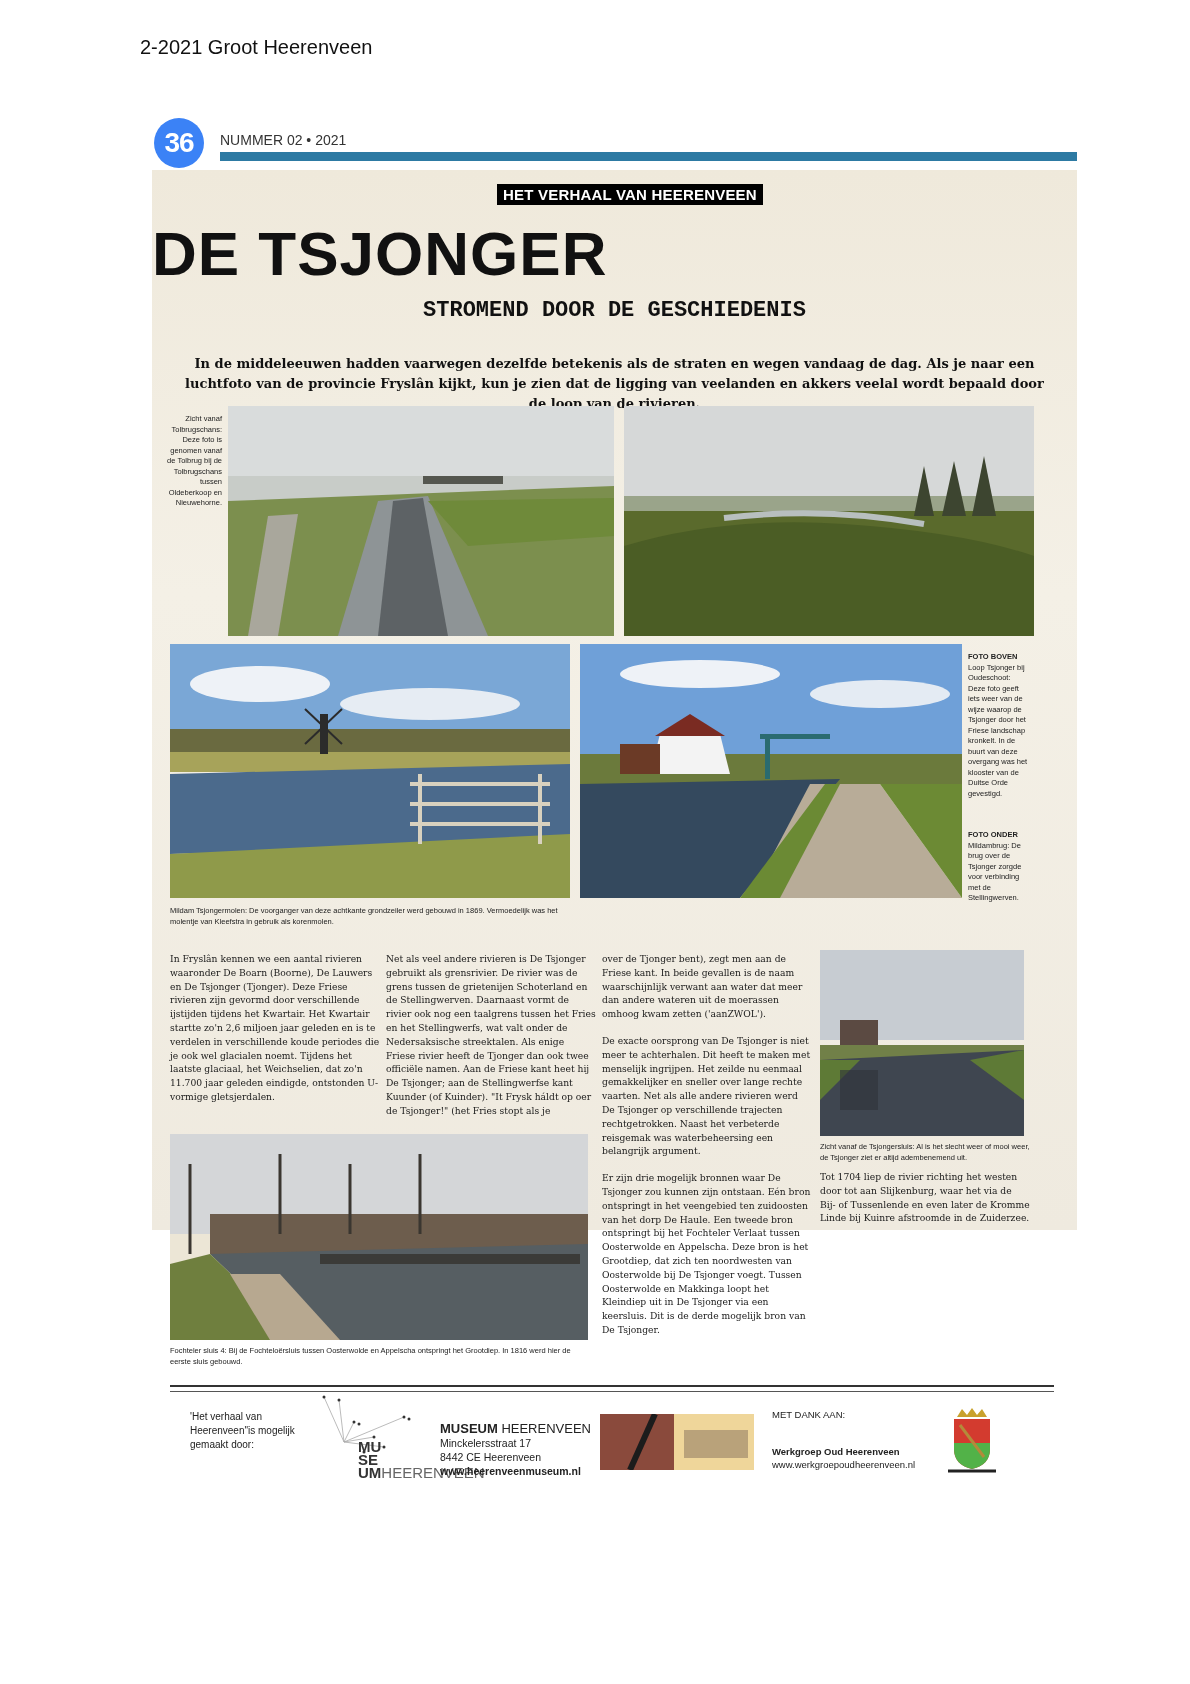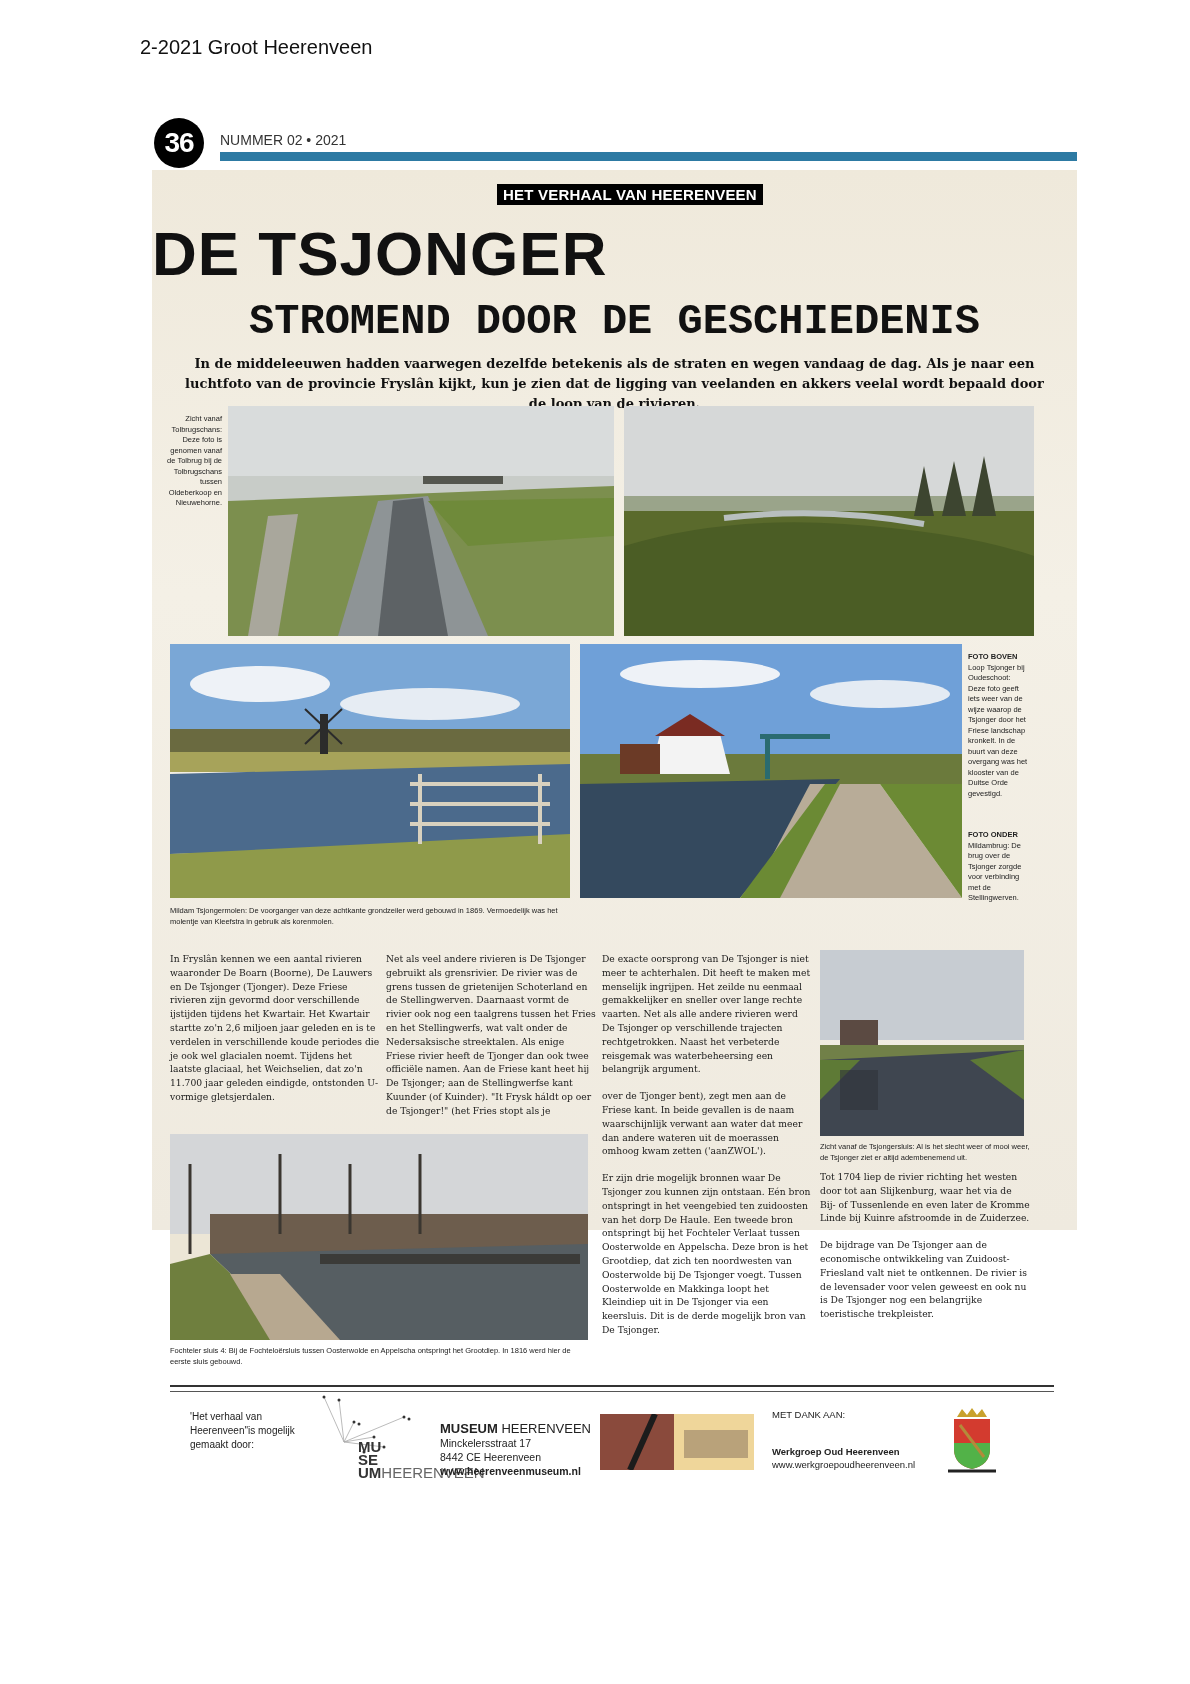--- a/index.html
+++ b/index.html
@@ -1,25 +1,25 @@
 <!DOCTYPE html>
 <html><head>
 <meta charset="utf-8">
 <style>
   html,body{margin:0;padding:0;background:#ffffff;}
   body{width:1190px;height:1684px;position:relative;overflow:hidden;font-family:"Liberation Sans",sans-serif;}
   .doc-title{position:absolute;left:140px;top:36px;font-size:20px;color:#111;}
   .page{position:absolute;left:140px;top:114px;width:937px;height:1394px;background:#ffffff;}
-  .page-num{position:absolute;left:14px;top:4px;width:50px;height:50px;border-radius:50%;background:#000000;color:#fff;font-weight:bold;font-size:28px;line-height:50px;text-align:center;letter-spacing:-1px;}
+  .page-num{position:absolute;left:14px;top:4px;width:50px;height:50px;border-radius:50%;background:#3b82f6;color:#fff;font-weight:bold;font-size:28px;line-height:50px;text-align:center;letter-spacing:-1px;}
   .issue{position:absolute;left:80px;top:18px;font-size:14px;color:#333;}
   .issue-bar{position:absolute;left:80px;top:38px;width:857px;height:9px;background:#2d7aa3;}
   .paper{position:absolute;left:12px;top:56px;width:925px;height:1060px;background:#f1ece0;background-image:linear-gradient(180deg,#efe9db 0%,#f4f0e6 40%,#efeadf 100%);}
   .kicker{position:absolute;left:345px;top:14px;background:#000;color:#fff;font-weight:bold;font-size:15px;padding:2px 6px;letter-spacing:0.2px;}
   .headline{position:absolute;left:0;width:925px;text-align:left;top:48px;font-family:Liberation Sans, sans-serif;font-size:62px;font-weight:bold;color:#111;letter-spacing:1px;}
-  .subhead{position:absolute;left:0;width:925px;text-align:center;top:128px;font-family:"Liberation Mono",monospace;font-size:42px;font-weight:bold;color:#111;}
+  .subhead{position:absolute;left:0;width:925px;text-align:center;top:128px;font-family:"Liberation Mono",monospace;font-size:22px;font-weight:bold;color:#111;}
   .lead{position:absolute;left:30px;top:184px;width:865px;text-align:center;font-family:"DejaVu Serif",serif;font-size:13px;font-weight:bold;line-height:20px;color:#111;}
   .photo{position:absolute;overflow:hidden;}
   .cap{position:absolute;font-size:7.5px;line-height:10.5px;color:#222;font-family:"Liberation Sans",sans-serif;}
   .cap b{font-weight:bold;}
   .col{position:absolute;font-family:"DejaVu Serif",serif;font-size:9.2px;line-height:13.8px;color:#1a1a1a;}
   .col p{margin:0 0 13px 0;}
   .rule{position:absolute;left:18px;top:1215px;width:884px;height:4px;border-top:2px solid #333;border-bottom:1px solid #555;}
   .sponsor-note{position:absolute;left:38px;top:1240px;font-size:10px;line-height:14px;color:#222;width:110px;}
   .museum-logo{position:absolute;left:162px;top:1222px;width:150px;height:90px;}
   .museum-info{position:absolute;left:288px;top:1252px;font-size:10.5px;line-height:14px;color:#222;}
@@ -124,41 +124,40 @@
 
     <div class="cap" style="left:18px;top:736px;width:400px;">Mildam Tsjongermolen: De voorganger van deze achtkante grondzeiler werd gebouwd in 1869. Vermoedelijk was het molentje van Kleefstra in gebruik als korenmolen.</div>
 
     <div class="col" style="left:18px;top:782px;width:210px;">
       <p>In Fryslân kennen we een aantal rivieren waaronder De Boarn (Boorne), De Lauwers en De Tsjonger (Tjonger). Deze Friese rivieren zijn gevormd door verschillende ijstijden tijdens het Kwartair. Het Kwartair startte zo'n 2,6 miljoen jaar geleden en is te verdelen in verschillende koude periodes die je ook wel glacialen noemt. Tijdens het laatste glaciaal, het Weichselien, dat zo'n 11.700 jaar geleden eindigde, ontstonden U-vormige gletsjerdalen.</p>
     </div>
     <div class="col" style="left:234px;top:782px;width:210px;">
       <p>Net als veel andere rivieren is De Tsjonger gebruikt als grensrivier. De rivier was de grens tussen de grietenijen Schoterland en de Stellingwerven. Daarnaast vormt de rivier ook nog een taalgrens tussen het Fries en het Stellingwerfs, wat valt onder de Nedersaksische streektalen. Als enige Friese rivier heeft de Tjonger dan ook twee officiële namen. Aan de Friese kant heet hij De Tsjonger; aan de Stellingwerfse kant Kuunder (of Kuinder). "It Frysk háldt op oer de Tsjonger!" (het Fries stopt als je</p>
     </div>
     <div class="col" style="left:450px;top:782px;width:210px;">
+      <p>over de Tjonger bent), zegt men aan de Friese kant. In beide gevallen is de naam waarschijnlijk verwant aan water dat meer dan andere wateren uit de moerassen omhoog kwam zetten ('aanZWOL').</p>
       <p>De exacte oorsprong van De Tsjonger is niet meer te achterhalen. Dit heeft te maken met menselijk ingrijpen. Het zeilde nu eenmaal gemakkelijker en sneller over lange rechte vaarten. Net als alle andere rivieren werd De Tsjonger op verschillende trajecten rechtgetrokken. Naast het verbeterde reisgemak was waterbeheersing een belangrijk argument.</p>
-      <p>over de Tjonger bent), zegt men aan de Friese kant. In beide gevallen is de naam waarschijnlijk verwant aan water dat meer dan andere wateren uit de moerassen omhoog kwam zetten ('aanZWOL').</p>
       <p>Er zijn drie mogelijk bronnen waar De Tsjonger zou kunnen zijn ontstaan. Eén bron ontspringt in het veengebied ten zuidoosten van het dorp De Haule. Een tweede bron ontspringt bij het Fochteler Verlaat tussen Oosterwolde en Appelscha. Deze bron is het Grootdiep, dat zich ten noordwesten van Oosterwolde bij De Tsjonger voegt. Tussen Oosterwolde en Makkinga loopt het Kleindiep uit in De Tsjonger via een keersluis. Dit is de derde mogelijk bron van De Tsjonger.</p>
     </div>
 
     <div class="photo" style="left:668px;top:780px;width:204px;height:186px;">
       <svg width="204" height="186" viewBox="0 0 204 186">
         <rect width="204" height="90" fill="#c7ccd2"></rect>
         <rect x="20" y="70" width="38" height="30" fill="#5b4a42"></rect>
         <rect y="95" width="204" height="15" fill="#718048"></rect>
         <polygon points="0,110 204,100 204,186 0,186" fill="#3f4650"></polygon>
         <polygon points="0,110 40,110 0,150" fill="#5e7a36"></polygon>
         <polygon points="204,100 150,110 204,150" fill="#5e7a36"></polygon>
         <rect x="20" y="120" width="38" height="40" fill="#2f3238" opacity="0.6"></rect>
       </svg>
     </div>
     <div class="cap" style="left:668px;top:972px;width:210px;">Zicht vanaf de Tsjongersluis: Al is het slecht weer of mooi weer, de Tsjonger ziet er altijd adembenemend uit.</div>
 
     <div class="col" style="left:668px;top:1000px;width:210px;">
       <p>Tot 1704 liep de rivier richting het westen door tot aan Slijkenburg, waar het via de Bij- of Tussenlende en even later de Kromme Linde bij Kuinre afstroomde in de Zuiderzee.</p>
-      <p>De bijdrage van De Tsjonger aan de economische ontwikkeling van Zuidoost-Friesland valt niet te ontkennen. De rivier is de levensader voor velen geweest en ook nu is De Tsjonger nog een belangrijke toeristische trekpleister.</p>
     </div>
 
     <div class="photo" style="left:18px;top:964px;width:418px;height:206px;">
       <svg width="418" height="206" viewBox="0 0 418 206">
         <rect width="418" height="206" fill="#ece6d6"></rect>
         <rect x="0" y="0" width="418" height="100" fill="#d4d6d8"></rect>
         <rect x="40" y="80" width="378" height="40" fill="#6d5d4d"></rect>
         <g stroke="#3a3630" stroke-width="3">
           <line x1="20" y1="30" x2="20" y2="120"></line>
             <line x1="110" y1="20" x2="110" y2="100"></line>

